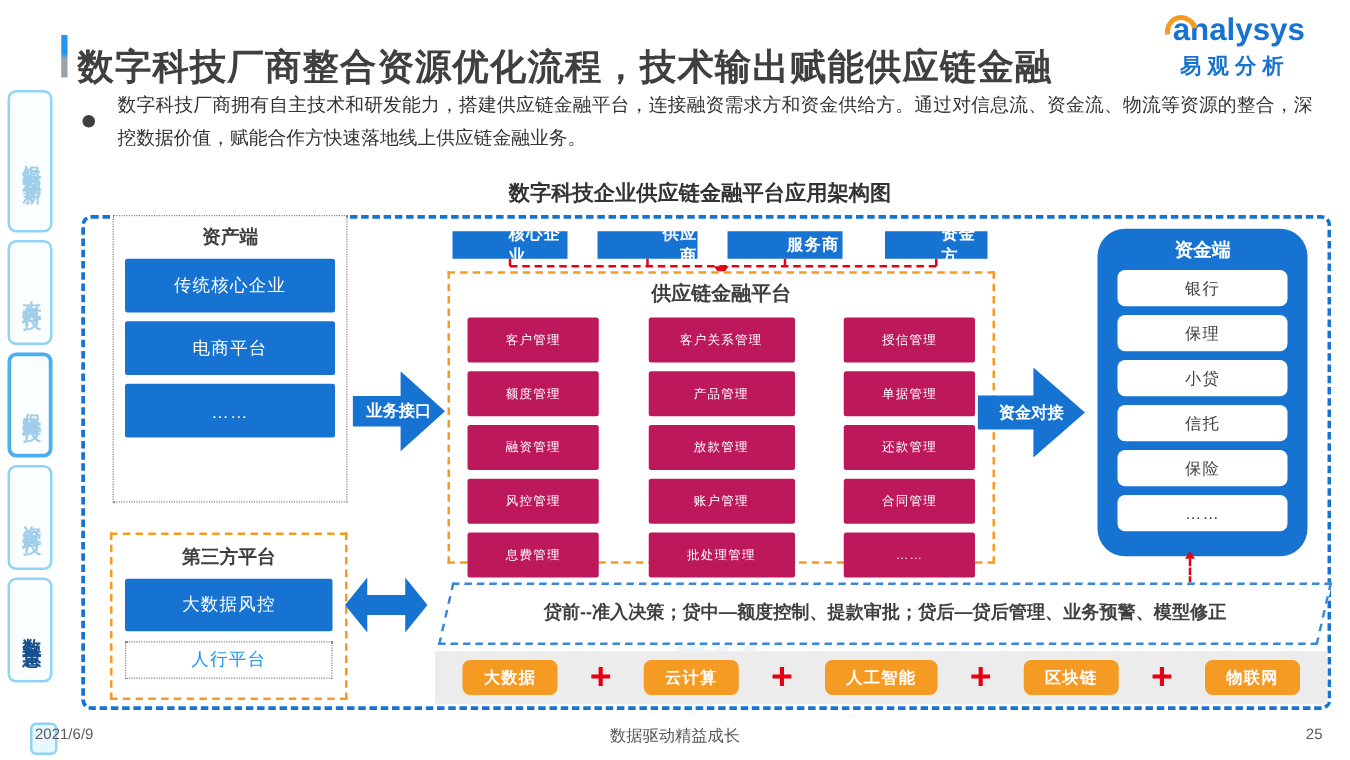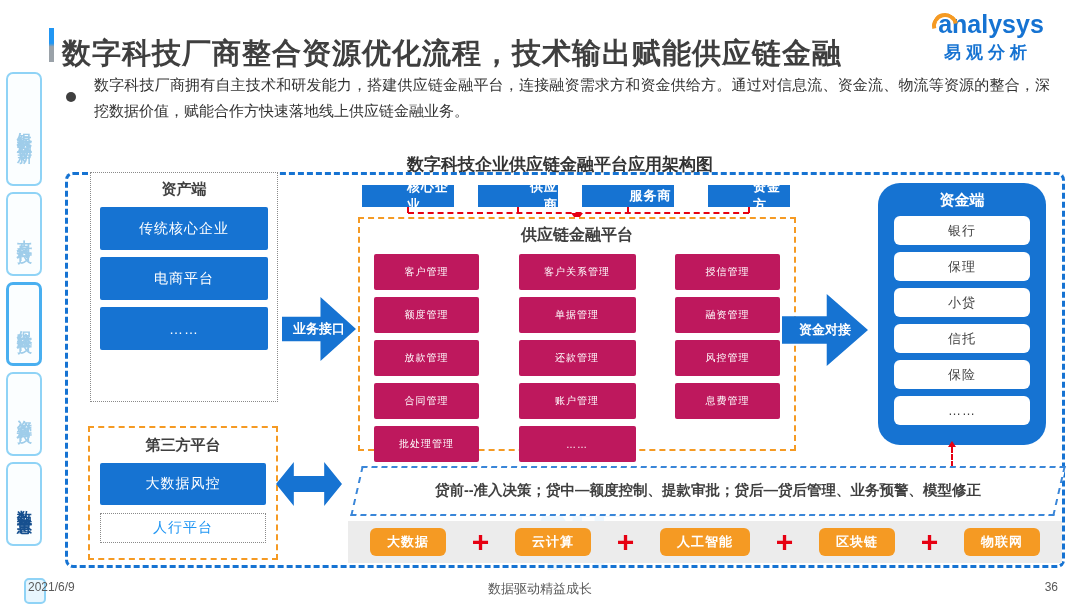--- a/index.html
+++ b/index.html
@@ -13,21 +13,21 @@
   .page-title { left:62px; top:34px; width:880px; font-size:29px; font-weight:bold; color:#3f3f3f; letter-spacing:1px; }
   .logo { right:22px; top:10px; width:140px; text-align:center; }
   .logo-swoosh { display:inline-block; width:26px; height:26px; border:4px solid transparent;
     border-top-color:#f59a23; border-left-color:#f59a23; border-radius:50%;
     transform:rotate(32deg); vertical-align:-6px; margin-right:-20px; }
   .logo-en { font-size:25px; color:#1673d2; font-weight:bold; letter-spacing:0; }
   .logo-cn { font-size:17px; color:#1673d2; font-weight:bold; letter-spacing:5px; margin-top:2px; }
 
   .bullet-dot { left:66px; top:92px; width:10px; height:10px; border-radius:50%; background:#3f3f3f; }
   .bullet-text { left:94px; top:72px; width:956px; font-size:15px; color:#333; line-height:1.75; text-align:justify; }
-  .diagram-title { left:60px; top:153px; width:1000px; text-align:center; font-size:17px; font-weight:bold; color:#333; }
+  .diagram-title { left:60px; top:143px; width:1000px; text-align:center; font-size:17px; font-weight:bold; color:#333; }
 
   
   .vtab { left:6px; width:36px; border:2px solid #8fd3f6; border-radius:7px; background:#fbfeff;
     display:flex; align-items:center; justify-content:center; }
   .vtab span { writing-mode:vertical-rl; font-size:15px; font-weight:bold; color:#9fcdea; letter-spacing:3px; }
   .vtab.t1 { top:72px; height:114px; }
   .vtab.t2 { top:192px; height:84px; }
   .vtab.t3 { top:282px; height:84px; border-color:#49aff0; border-width:3px; }
   .vtab.t4 { top:372px; height:84px; }
   .vtab.t5 { top:462px; height:84px; }
@@ -185,27 +185,28 @@
 <div class="abs rline"></div>
 <div class="abs rhead"></div>
 
 <div class="abs platform">
   <div class="panel-title" style="font-size:16px;">供应链金融平台</div>
   <div class="platform-grid">
     <div class="module">客户管理</div>
     <div class="module">客户关系管理</div>
     <div class="module">授信管理</div>
     <div class="module">额度管理</div>
+    <div class="module">产品管理</div>
     <div class="module">单据管理</div>
     <div class="module">融资管理</div>
     <div class="module">放款管理</div>
     <div class="module">还款管理</div>
     <div class="module">风控管理</div>
+    <div class="module">账户管理</div>
     <div class="module">合同管理</div>
-    <div class="module">账户管理</div>
     <div class="module">息费管理</div>
     <div class="module">批处理管理</div>
     <div class="module">……</div>
   </div>
 </div>
 
 <div class="abs fund-arrow arrow-right"></div>
 <div class="abs" style="left:782px; top:294px; width:86px; height:72px;">
   <div class="arrow-label" style="width:100%;">资金对接</div>
 </div>
@@ -233,13 +234,13 @@
   <div class="plus">+</div>
   <div class="tech-box">人工智能</div>
   <div class="plus">+</div>
   <div class="tech-box">区块链</div>
   <div class="plus">+</div>
   <div class="tech-box">物联网</div>
 </div>
 
 <div class="abs footer-slogan">数据驱动精益成长</div>
 <div class="abs footer-date">2021/6/9</div>
-<div class="abs footer-page">36</div>
+<div class="abs footer-page">25</div>
 
 </body></html>

